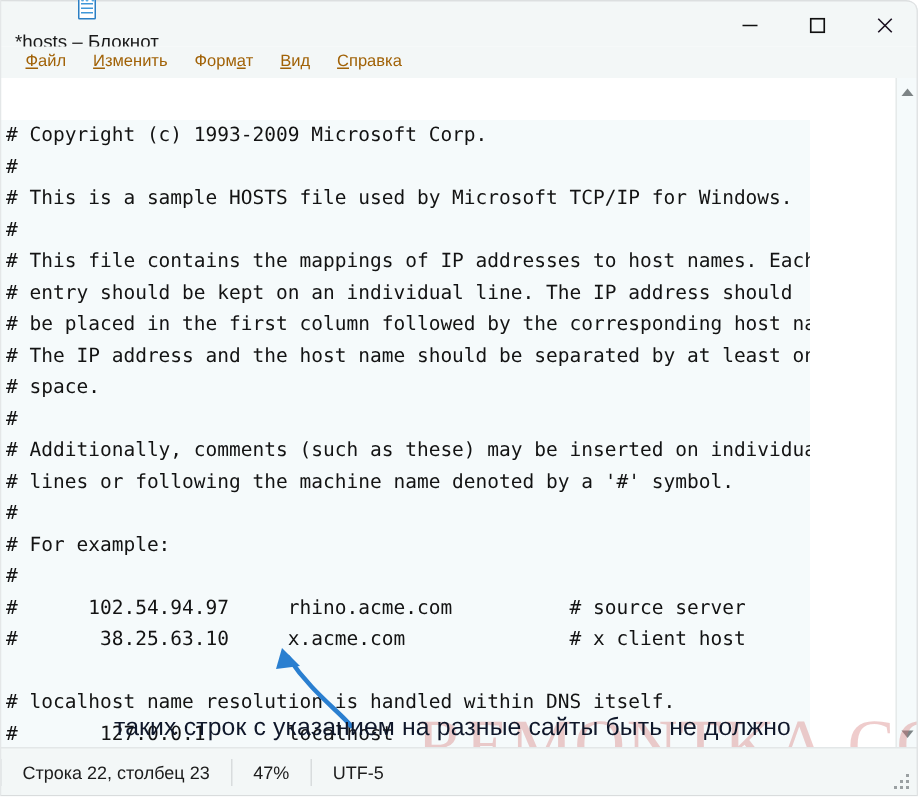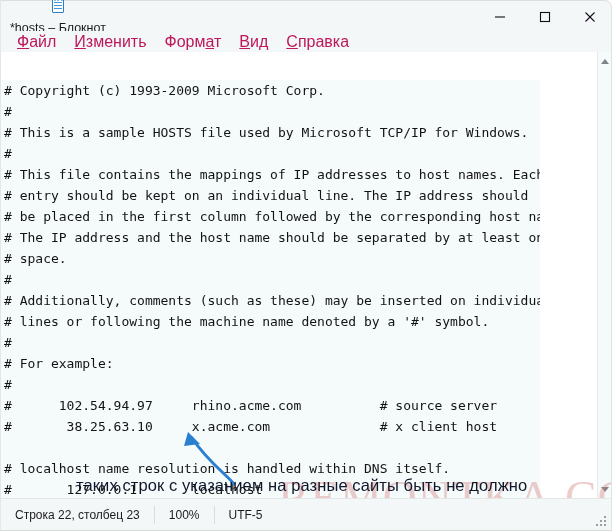--- a/index.html
+++ b/index.html
@@ -99,22 +99,22 @@
     width: 612px;
     height: 21px;
     background: #f3f7f7;
     display: flex;
     align-items: center;
     padding-left: 8px;
     box-sizing: border-box;
     gap: 0px;
   }
   .menu-item {
-    font-size: 16px;
-    color: #be185d;
+    font-size: 11px;
+    color: #a16207;
     padding: 0 9px;
     white-space: nowrap;
     line-height: 1;
   }
   .menu-item u { text-decoration: underline; text-underline-offset: 1px; }
 
   
   .editor {
     position: absolute;
     left: 0; top: 52px;
@@ -337,21 +337,21 @@
 
   <svg class="arrow-svg" viewBox="0 0 90 62">
     <path d="M 64 56 C 56 46, 38 34, 22 10" fill="none" stroke="#2a7fd0" stroke-width="3" stroke-linecap="round"></path>
     <path d="M 18 4 L 30 16 L 14 18 Z" fill="#2a7fd0"></path>
   </svg>
 
   <div class="annot-text">таких строк с указанием на разные сайты быть не должно</div>
 
   <div class="statusbar">
     <span class="status-cell first">Строка 22, столбец 23</span>
-    <span class="status-cell">100%</span>
+    <span class="status-cell">47%</span>
     <span class="status-cell last">UTF-5</span>
     <span class="grip">
       <i style="left:8px;top:0px;"></i>
       <i style="left:4px;top:4px;"></i>
         <i style="left:8px;top:4px;"></i>
       <i style="left:0px;top:8px;"></i>
         <i style="left:4px;top:8px;"></i>
         <i style="left:8px;top:8px;"></i>
     </span>
   </div>

